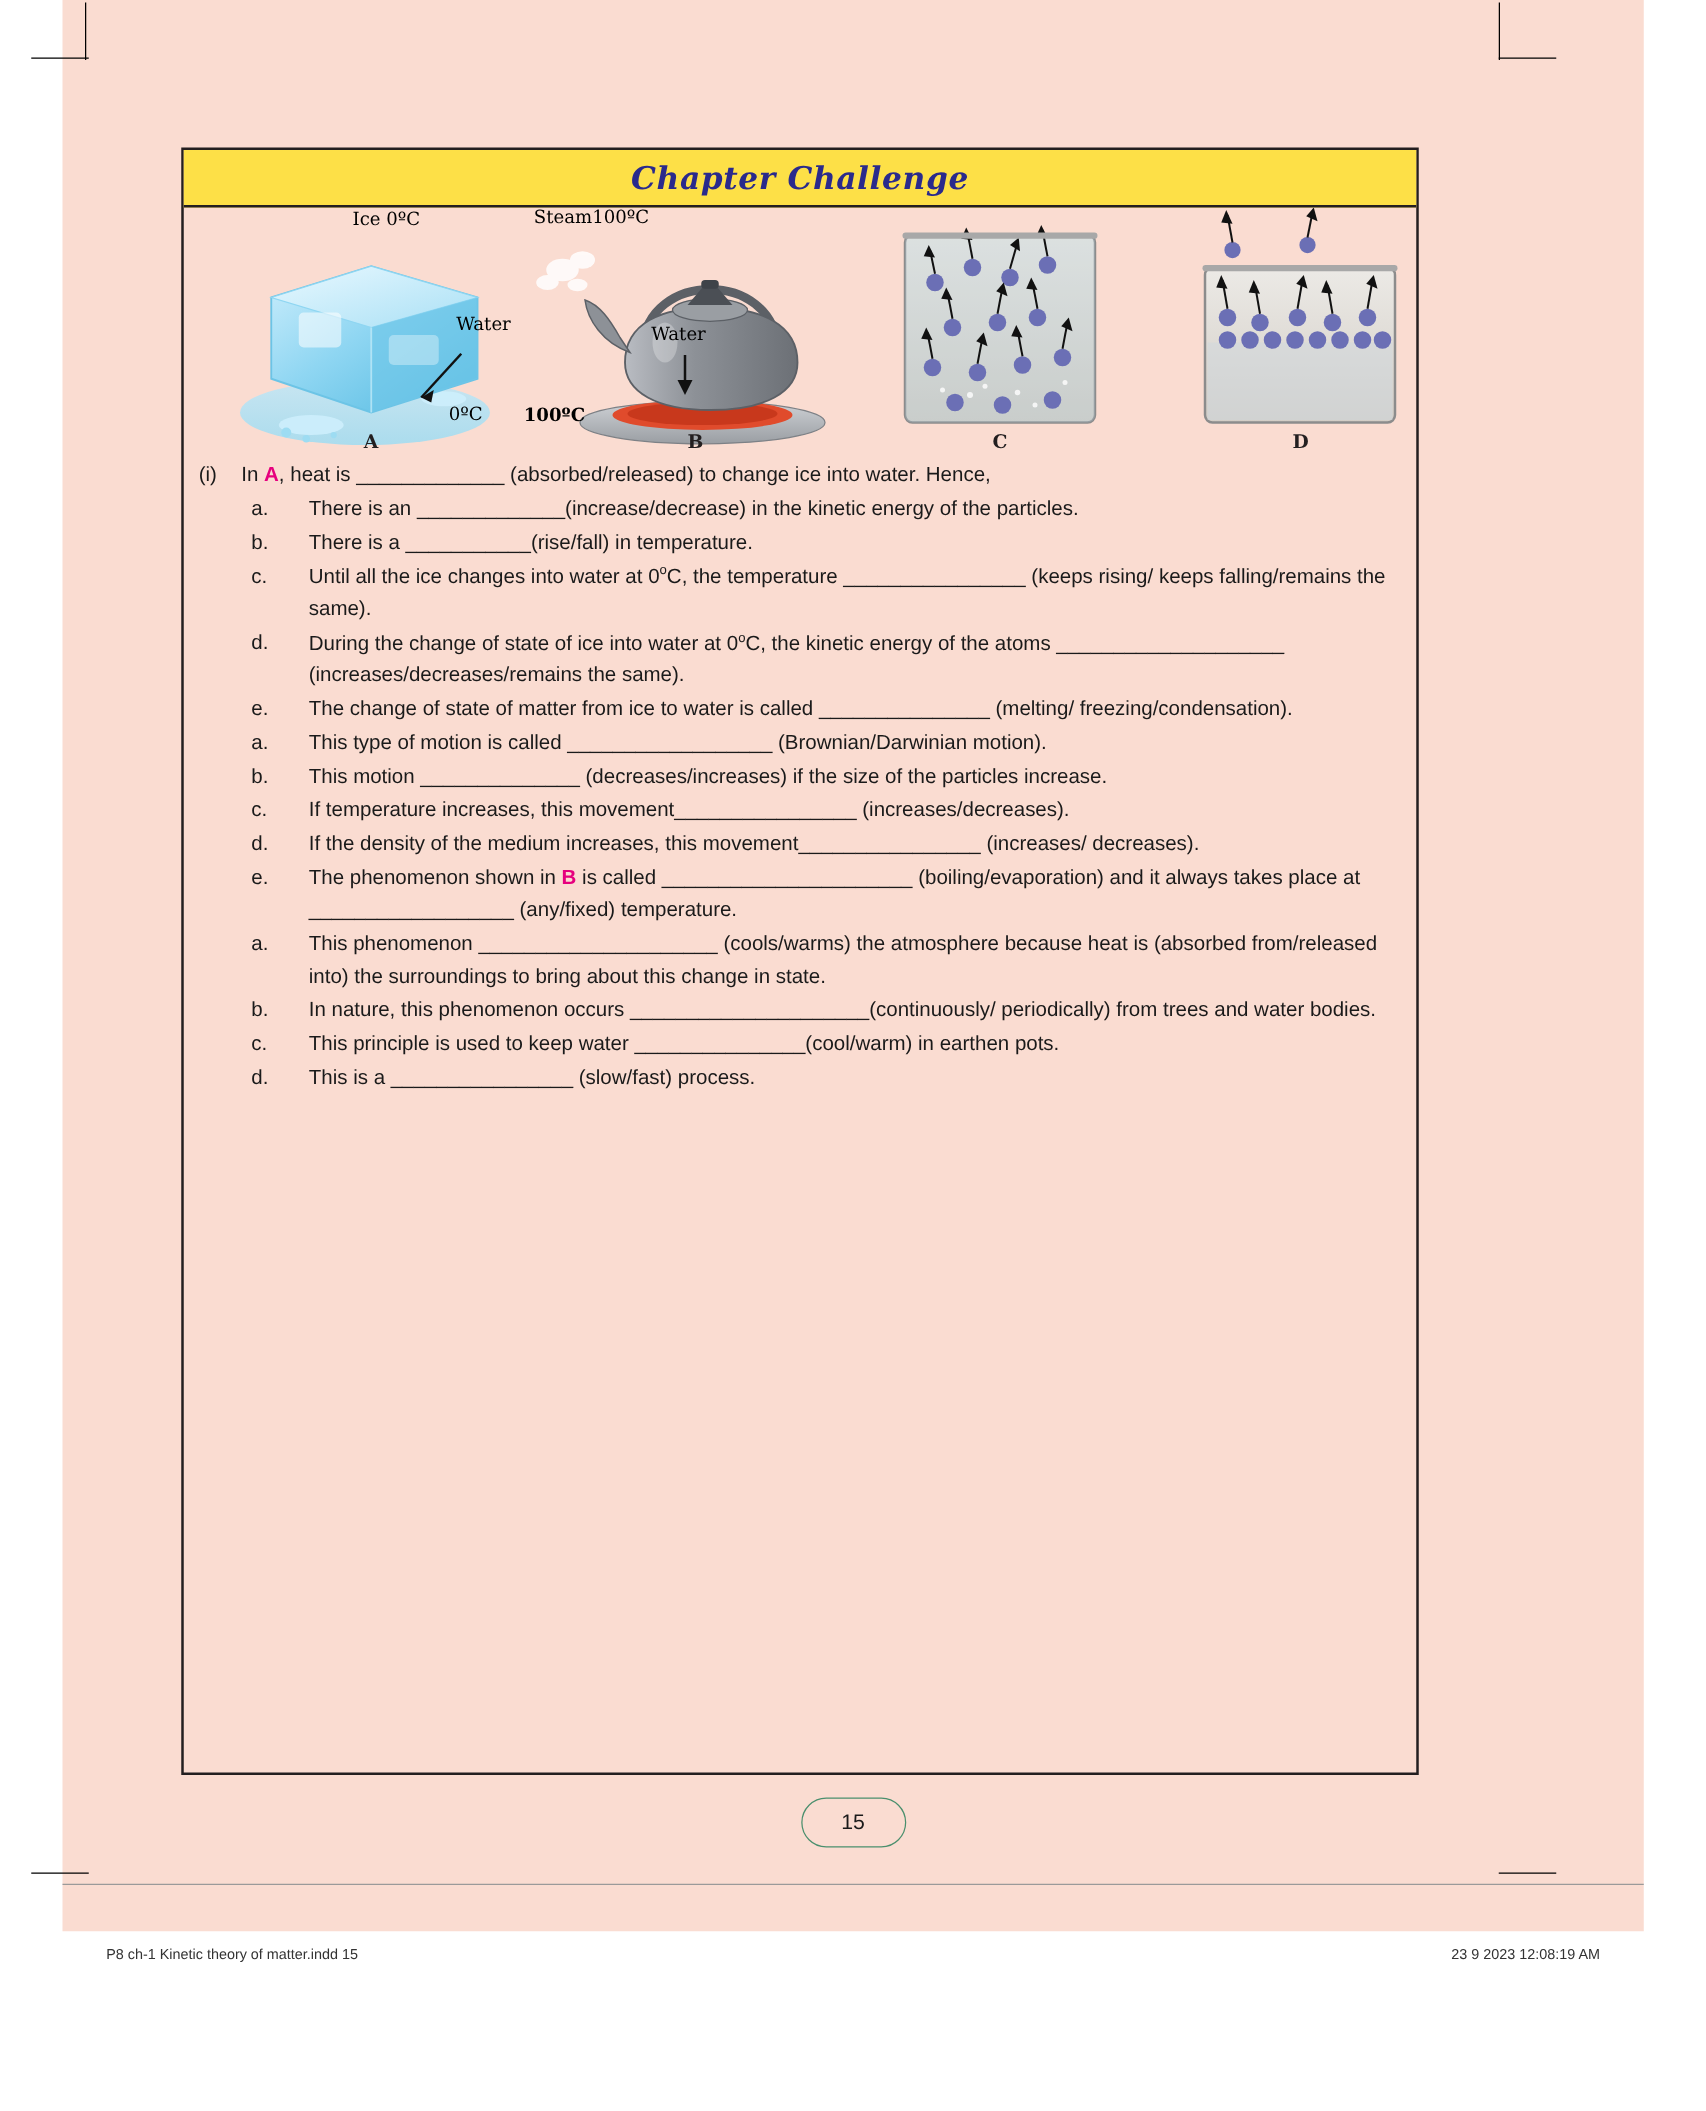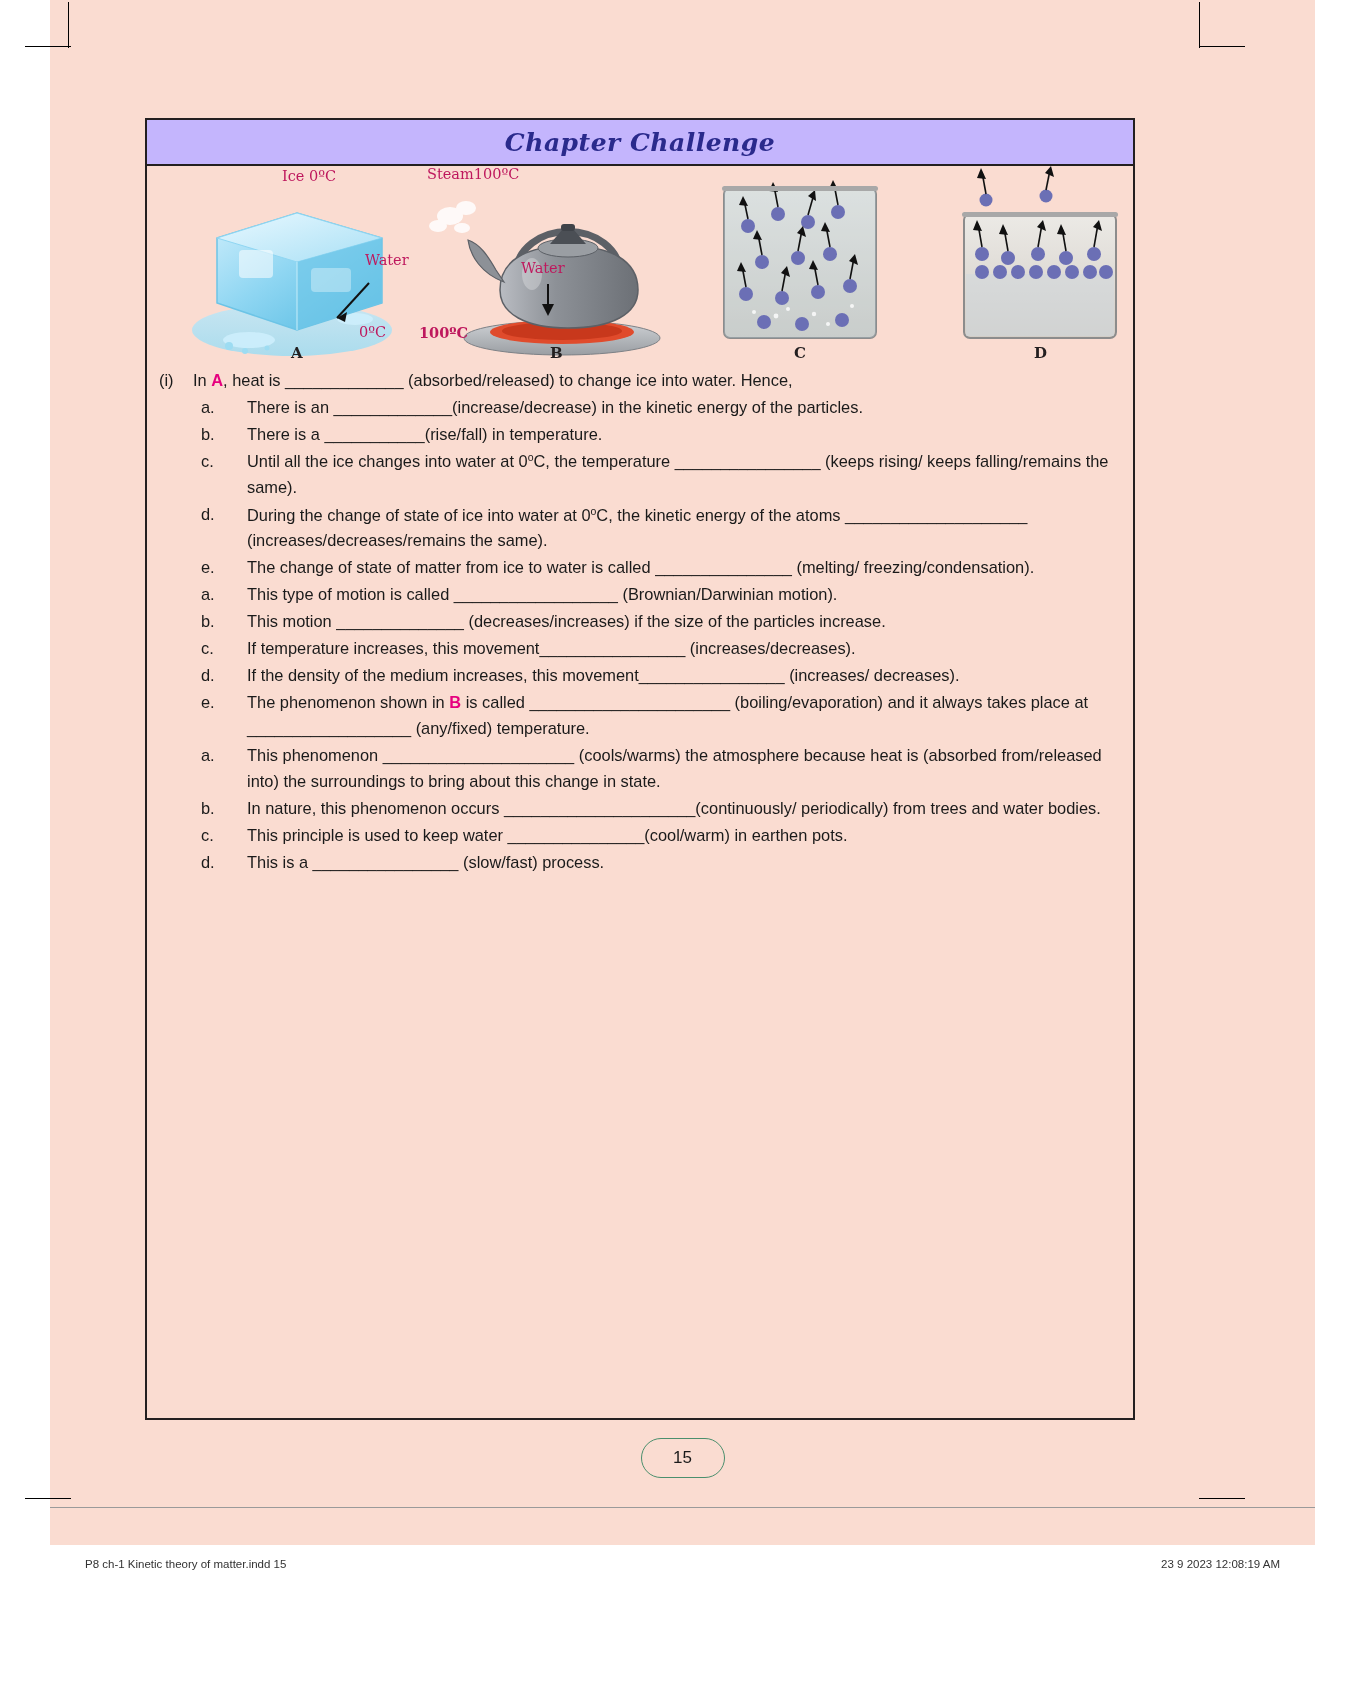--- a/index.html
+++ b/index.html
@@ -35,21 +35,21 @@
     left: 145px;
     top: 118px;
     width: 990px;
     height: 1302px;
     border: 2px solid #231f20;
     background: #fadcd1;
     box-sizing: border-box;
   }
   .chapter-header {
     height: 44px;
-    background: #c4b5fd;
+    background: #fde047;
     border-bottom: 2px solid #231f20;
     display: flex;
     align-items: center;
     justify-content: center;
   }
   .chapter-header .title {
     font-family: "DejaVu Serif", serif;
     font-style: italic;
     font-weight: bold;
     font-size: 25px;
@@ -74,21 +74,21 @@
   .fig-label {
     position: absolute;
     font-weight: bold;
     font-size: 15px;
     color: #231f20;
     font-family: "DejaVu Serif", serif;
   }
   .cap-serif {
     font-family: "DejaVu Serif", serif;
     font-size: 14.5px;
-    color: #be185d;
+    color: #000000;
   }
   .qlist {
     padding: 2px 14px 0 12px;
     font-size: 16.4px;
     color: #1a1a1a;
     line-height: 1.58;
   }
   .q-row {
     display: flex;
     align-items: flex-start;

